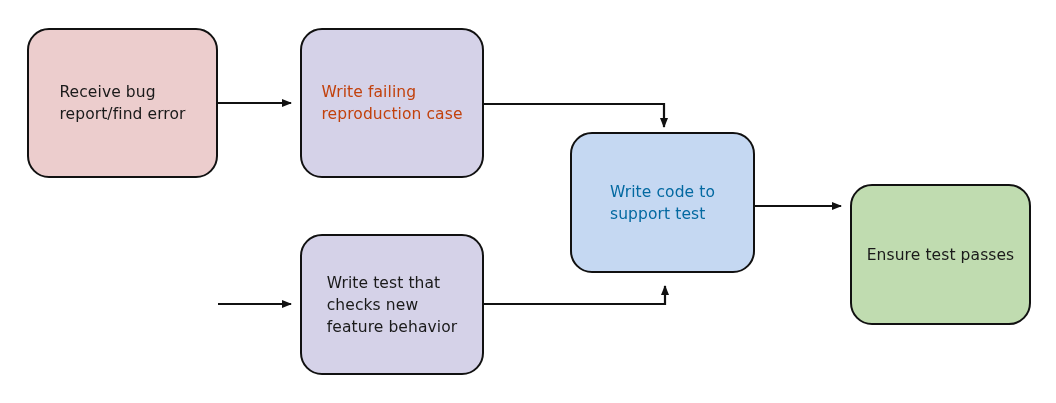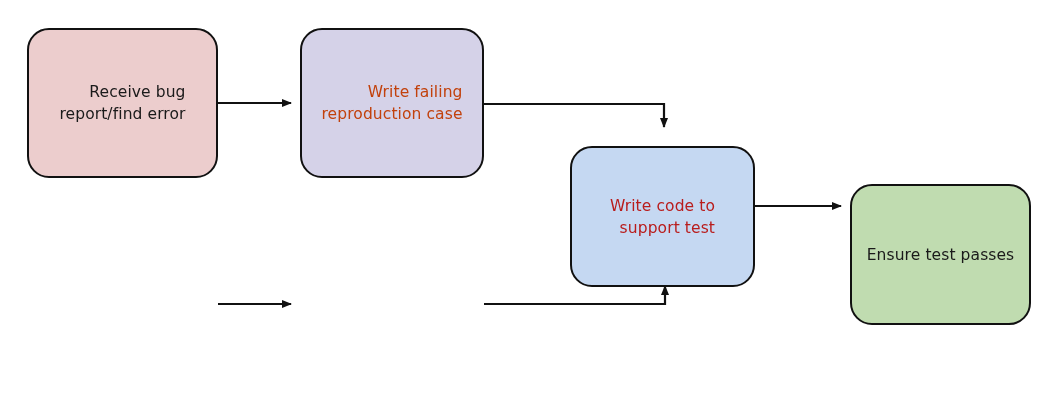--- a/index.html
+++ b/index.html
@@ -16,21 +16,21 @@
     font-family: "DejaVu Sans", "Liberation Sans", sans-serif;
   }
   .node {
     position: absolute;
     box-sizing: border-box;
     border: 2px solid #111111;
     border-radius: 22px;
     display: flex;
     align-items: center;
     justify-content: center;
-    text-align: right;
+    text-align: left;
     color: #1a1a1a;
     font-size: 15.5px;
     line-height: 1.42;
     letter-spacing: 0.1px;
     padding: 6px 10px;
     white-space: pre-line;
   }
   #edges {
     position: absolute;
     left: 0;
@@ -57,17 +57,20 @@
       <path d="M 218 304 L 291 304" marker-end="url(#arrowhead)"></path>
       <path d="M 484 304 L 665 304 L 665 286" marker-end="url(#arrowhead)"></path>
       <path d="M 755 206 L 841 206" marker-end="url(#arrowhead)"></path>
     </g>
   </svg>
 
   <div class="node" style="left: 27px; top: 28px; width: 191px; height: 150px; background: rgb(236, 205, 205); border-color: rgb(17, 17, 17); color: rgb(26, 26, 26);">Receive bug
 report/find error</div>
   <div class="node" style="left: 300px; top: 28px; width: 184px; height: 150px; background: rgb(213, 210, 232); border-color: rgb(17, 17, 17); color: #c2410c;">Write failing
 reproduction case</div>
-  <div class="node" style="left: 570px; top: 146px; width: 185px; height: 141px; background: rgb(197, 216, 242); border-color: rgb(17, 17, 17); color: #b91c1c;">Write code to
+  <div class="node" style="left: 300px; top: 234px; width: 184px; height: 141px; background: rgb(213, 210, 232); border-color: rgb(17, 17, 17); color: rgb(26, 26, 26);">Write test that
+checks new
+feature behavior</div>
+  <div class="node" style="left: 570px; top: 132px; width: 185px; height: 141px; background: rgb(197, 216, 242); border-color: rgb(17, 17, 17); color: #0369a1;">Write code to
 support test</div>
   <div class="node" style="left: 850px; top: 136px; width: 181px; height: 141px; background: rgb(192, 220, 176); border-color: rgb(17, 17, 17); color: rgb(26, 26, 26); margin-top: 48px;">Ensure test passes</div>
 
 </div>
 
 </body></html>

